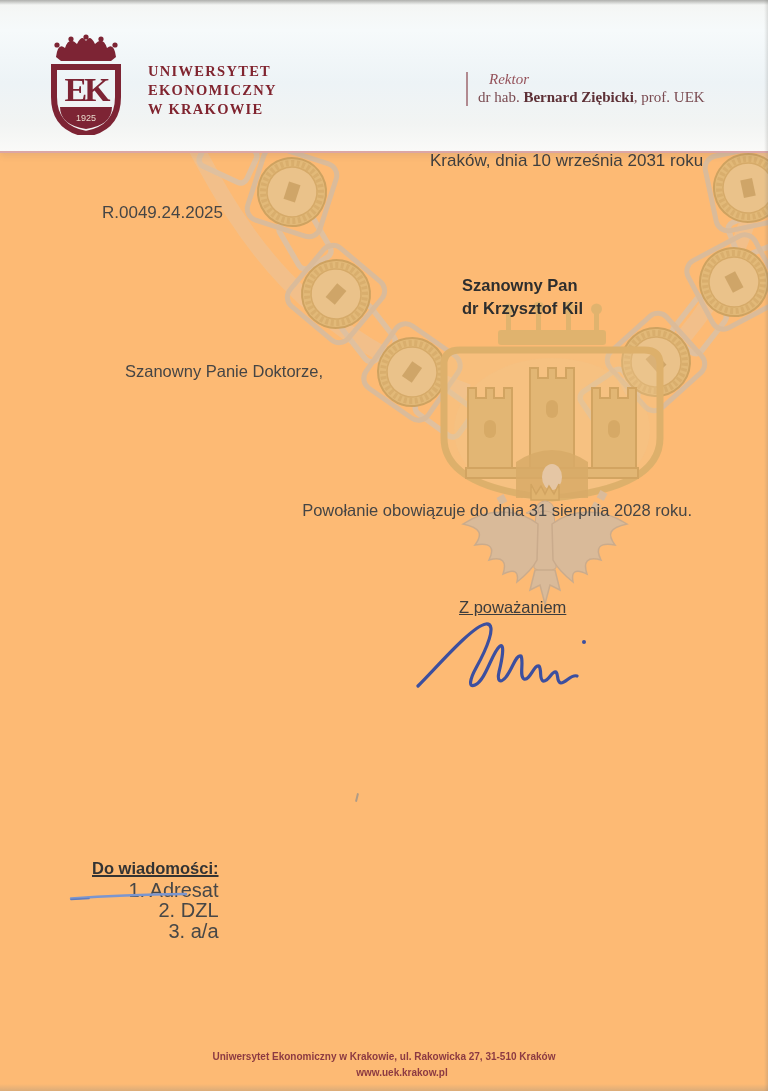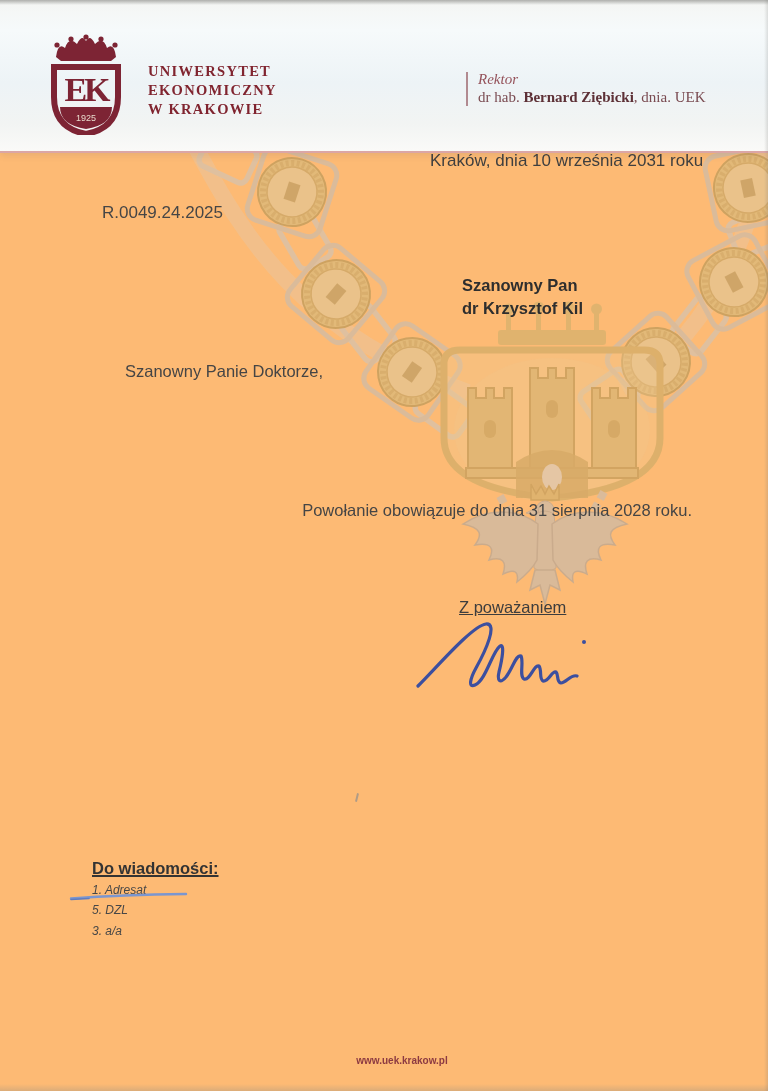--- a/index.html
+++ b/index.html
@@ -23,40 +23,40 @@
     border-bottom:2px solid #dba6a6;
     box-shadow:0 3px 6px rgba(100,100,100,.12);
   }
   
   .uek-logo{top:33px;left:44px;z-index:3;}
   .uni-name{top:62px;left:121px;z-index:3;
     font-family:"Liberation Serif",serif;font-weight:bold;
     font-size:14.5px;line-height:19px;letter-spacing:1.3px;color:#80242f;margin-left:27px;}
   .rektor-divider{top:72px;left:466px;width:2px;height:34px;background:#b18a90;z-index:3;}
   .rektor-block{top:70px;left:478px;z-index:3;font-family:"Liberation Serif",serif;font-size:15px;line-height:18px;}
-  .rektor-title{font-style:italic;color:#95525a;}
+  .rektor-title{font-style:italic;color:#95525a;margin-left:11px;}
   .rektor-line{color:#7a4b51;}
   .rektor-name{font-weight:bold;color:#5d3036;}
   
   .date-line{top:151px;left:430px;font-size:17px;color:#3f3f3f;z-index:3;}
   .ref-number{top:203px;left:102px;font-size:17px;color:#464646;z-index:3;}
   .recipient{top:274px;left:462px;font-size:16.5px;font-weight:bold;line-height:23px;color:#2e2e2e;z-index:3;}
   .salutation{top:362px;left:92px;width:600px;text-indent:33px;font-size:16.5px;color:#454545;z-index:3;}
   .body-p1{top:412px;left:92px;width:600px;text-align:justify;text-indent:33px;
     font-size:16.5px;line-height:29px;word-spacing:2px;color:#454545;z-index:3;}
   .body-p2{top:501px;left:92px;width:600px;text-indent:33px;font-size:16.5px;color:#454545;z-index:3;text-align:right;}
   .closing{top:598px;left:459px;font-size:16.5px;color:#3d3d3d;z-index:3;text-decoration:underline;}
   .signature{top:618px;left:412px;z-index:3;}
   .ink-speck{top:793px;left:356px;width:2px;height:9px;background:#8f8f8f;border-radius:2px;
     transform:rotate(14deg);opacity:.7;z-index:3;}
   
-  .cc-block{top:859px;left:92px;z-index:3;}
+  .cc-block{top:859px;left:92px;z-index:3;text-align:right;}
   .cc-heading{font-size:16.5px;font-weight:bold;color:#333;
     text-decoration:underline;text-decoration-thickness:1.5px;margin-bottom:2px;}
-  .cc-item{font-size:12px;line-height:20.4px;color:#474747;font-style:italic;}
+  .cc-item{font-size:20px;line-height:20.4px;color:#474747;}
   .pen-underline{top:891px;left:69px;z-index:3;}
   
   .footer{top:1051px;left:0;width:768px;text-align:center;z-index:3;
     color:#8c3a42;font-weight:bold;}
   .footer-address{font-size:10px;line-height:12px;}
   .footer-website{font-size:10px;line-height:12px;margin-top:4px;padding-left:36px;}
   
   .watermark{top:0;left:0;z-index:1;pointer-events:none;}
 </style>
 </head>
@@ -188,21 +188,21 @@
 
   <div class="abs uni-name">
     <div>UNIWERSYTET</div>
     <div>EKONOMICZNY</div>
     <div>W KRAKOWIE</div>
   </div>
 
   <div class="abs rektor-divider"></div>
   <div class="abs rektor-block">
     <div class="rektor-title">Rektor</div>
-    <div class="rektor-line"><span>dr hab. </span><span class="rektor-name">Bernard Ziębicki</span><span>, dnia. UEK</span></div>
+    <div class="rektor-line"><span>dr hab. </span><span class="rektor-name">Bernard Ziębicki</span><span>, prof. UEK</span></div>
   </div>
 
   <div class="abs date-line">Kraków, dnia 10 września 2031 roku</div>
   <div class="abs ref-number">R.0049.24.2025</div>
 
   <div class="abs recipient">
     <div>Szanowny Pan</div>
     <div>dr Krzysztof Kil</div>
   </div>
 
@@ -214,26 +214,27 @@
   <svg class="abs signature" width="186" height="82" viewBox="0 0 186 82">
     <path d="M6,68 C26,48 60,8 74,6 C86,5 74,32 64,50 C58,61 56,70 63,67 C74,62 80,34 88,28 C93,25 90,42 87,54 C85,63 88,66 94,59 C101,50 104,36 109,38 C112,44 107,58 112,61 C118,63 122,46 127,48 C130,52 127,61 131,63 C137,64 140,52 144,54 C147,57 144,64 149,65 C154,65 159,56 165,58" fill="none" stroke="#3c4f9f" stroke-width="3.2" stroke-linecap="round"></path>
     <circle cx="172" cy="24" r="2" fill="#3c4f9f"></circle>
   </svg>
 
   <div class="abs ink-speck"></div>
 
   <div class="abs cc-block">
     <div class="cc-heading">Do wiadomości:</div>
     <div class="cc-item">1. Adresat</div>
-    <div class="cc-item">5. DZL</div>
+    <div class="cc-item">2. DZL</div>
     <div class="cc-item">3. a/a</div>
   </div>
 
   <svg class="abs pen-underline" width="120" height="10" viewBox="0 0 120 10">
     <path d="M2,7.5 C30,5.5 80,3.5 117,3" fill="none" stroke="#7b96cf" stroke-width="2.4" stroke-linecap="round"></path>
     <path d="M2,8.5 L20,7.5" fill="none" stroke="#5f7cc0" stroke-width="1.6" stroke-linecap="round"></path>
   </svg>
 
   <div class="abs footer">
+    <div class="footer-address">Uniwersytet Ekonomiczny w Krakowie, ul. Rakowicka 27, 31-510 Kraków</div>
     <div class="footer-website">www.uek.krakow.pl</div>
   </div>
 
 </div>
 
 </body></html>

